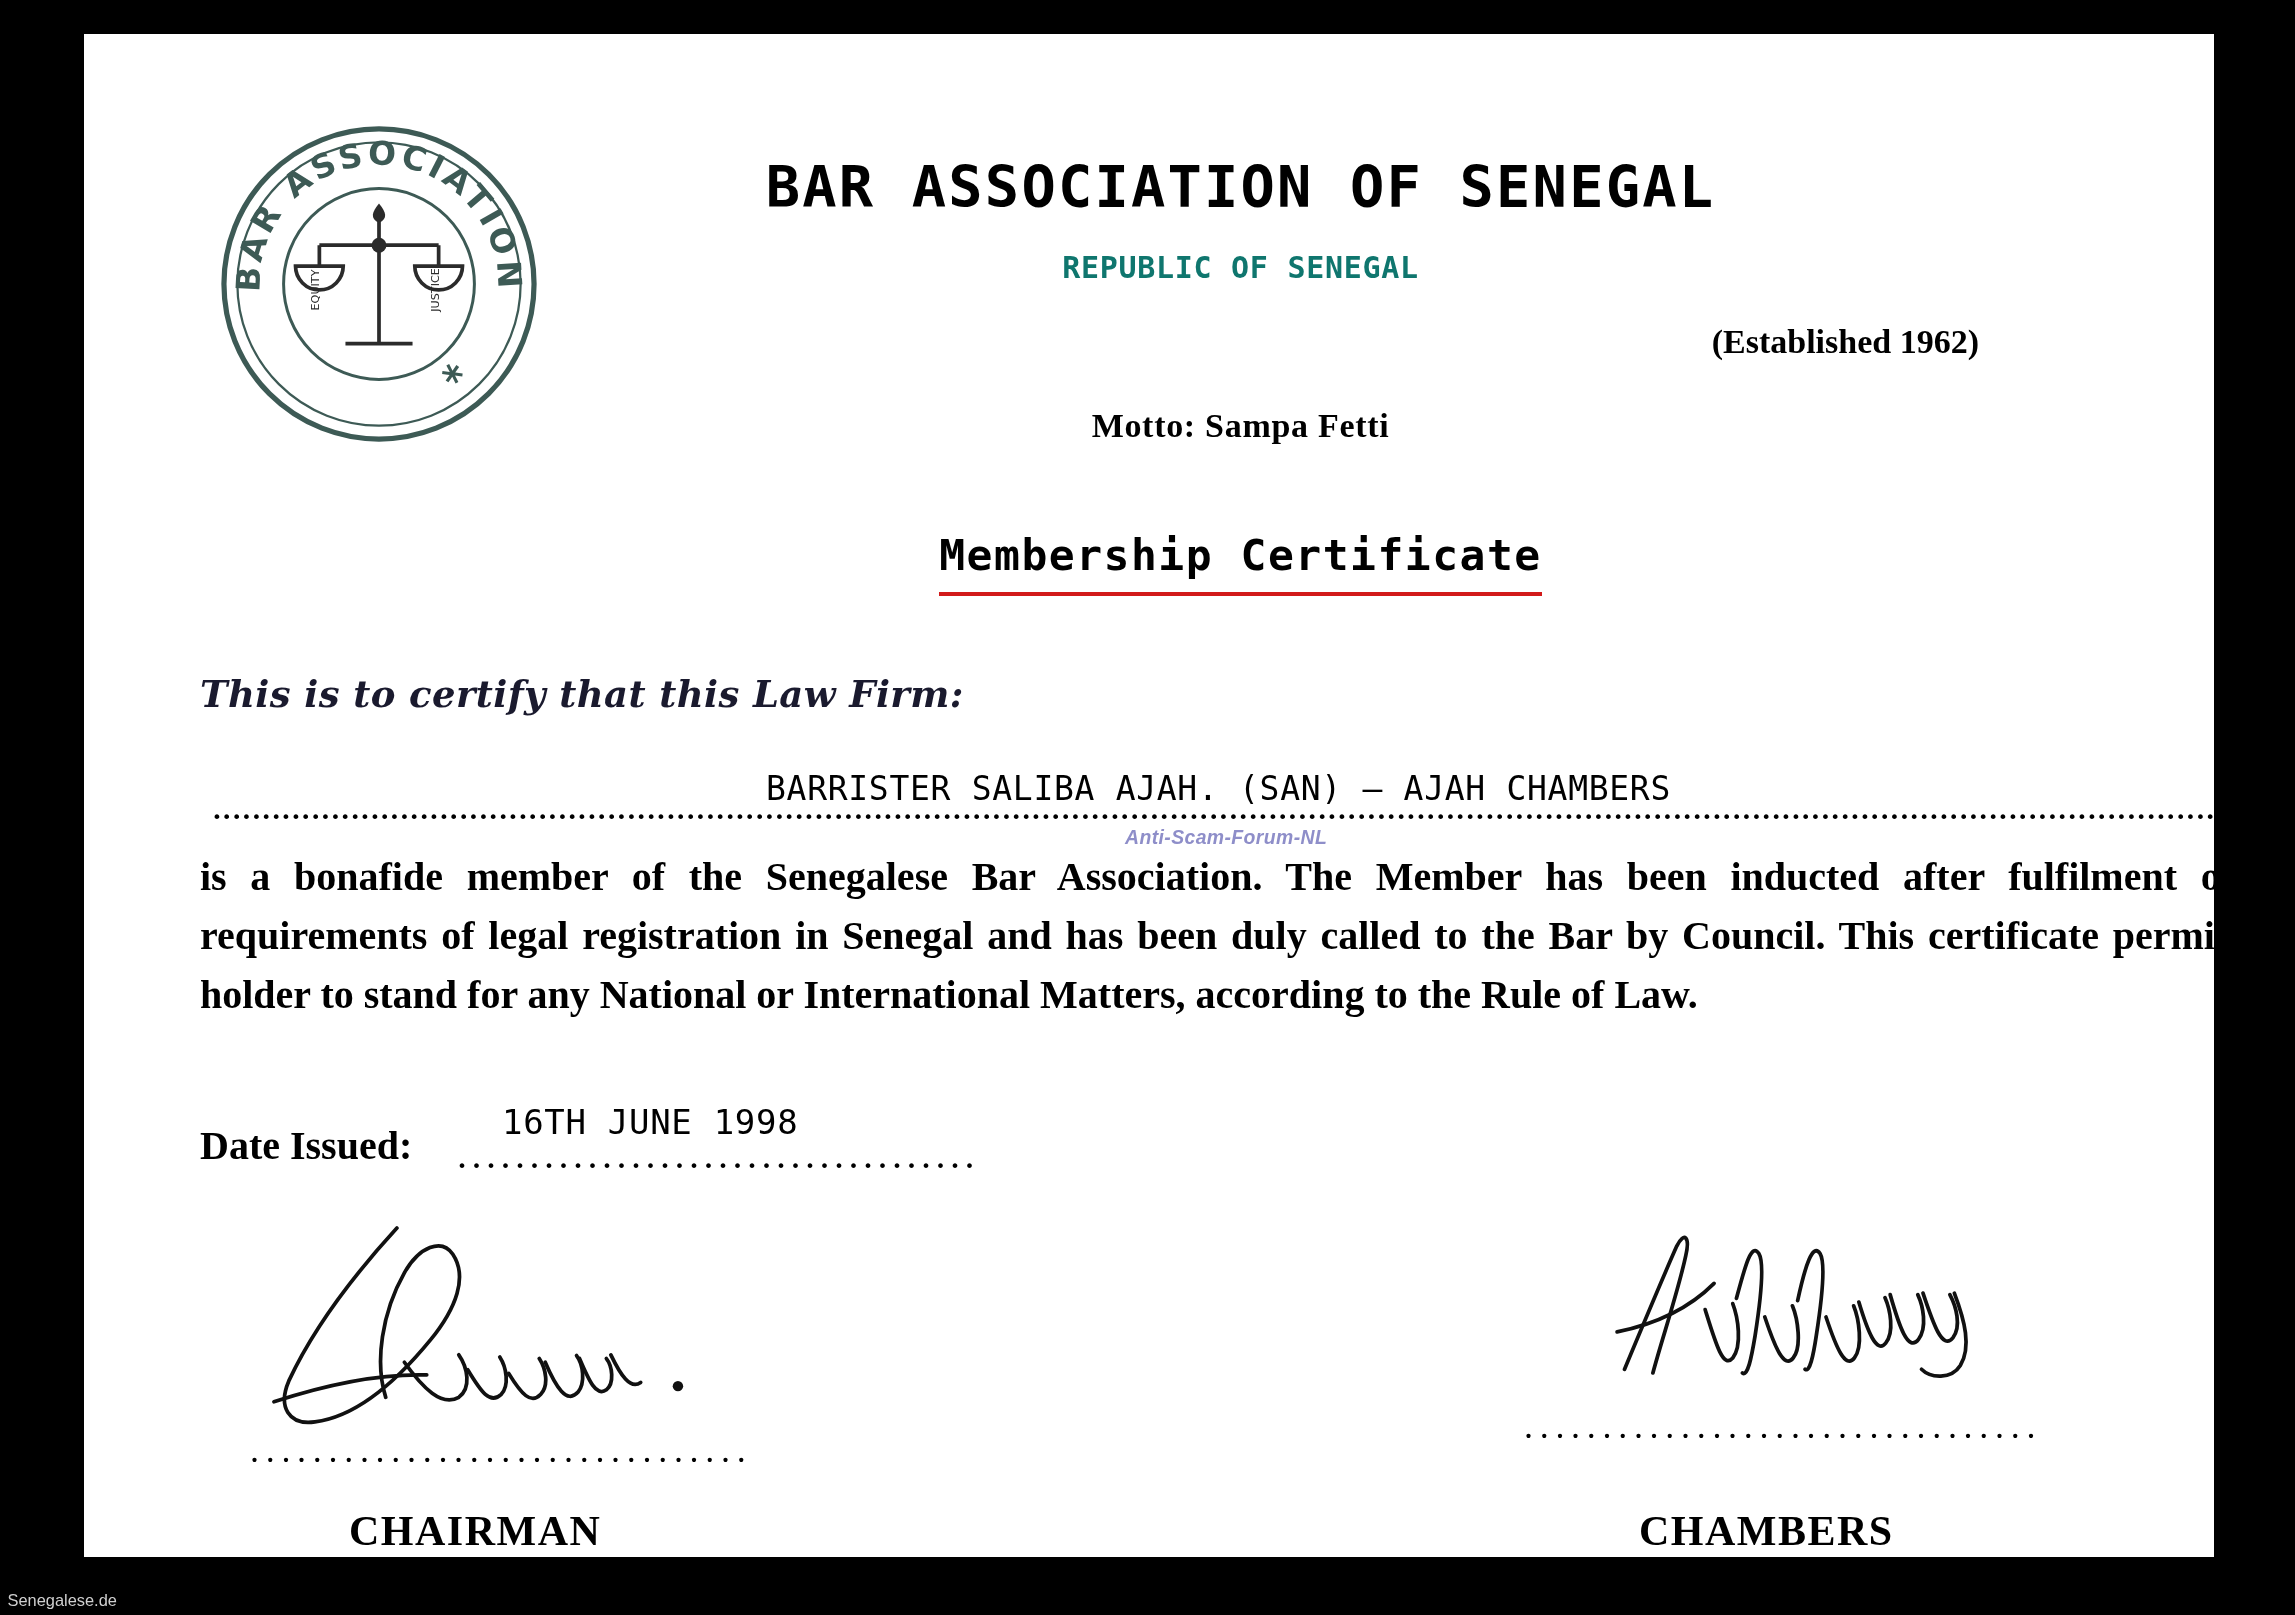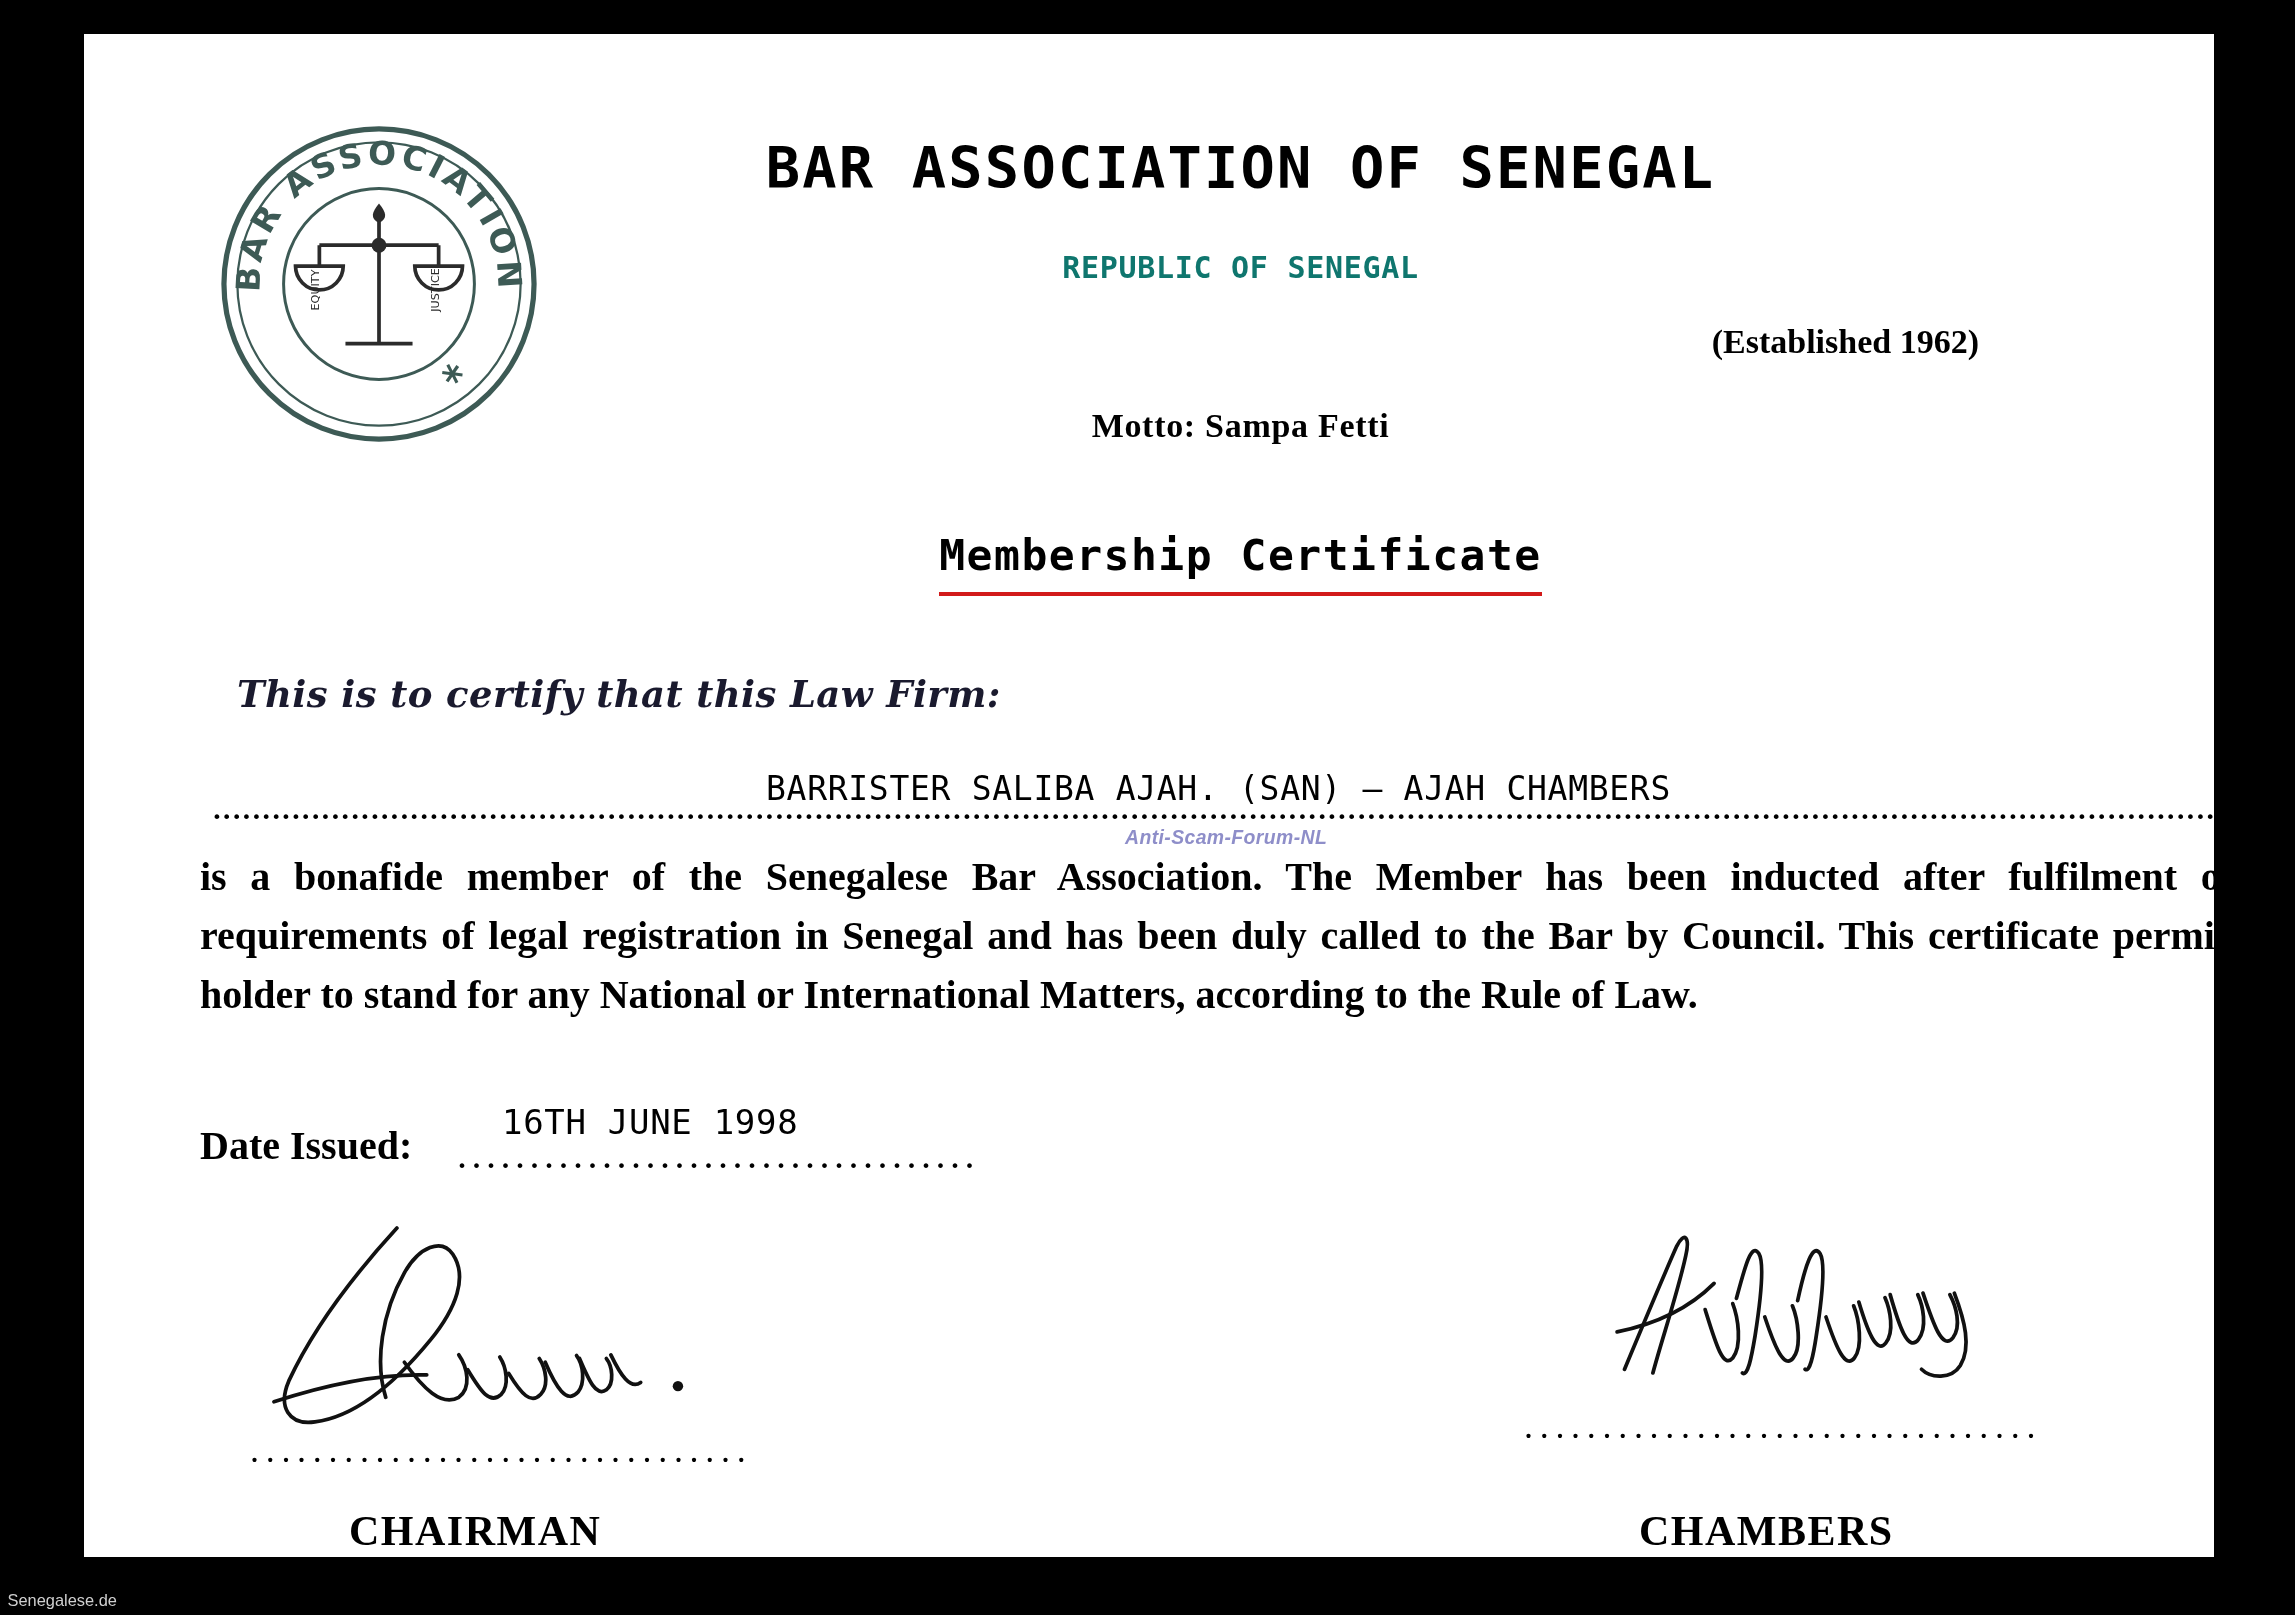--- a/index.html
+++ b/index.html
@@ -42,21 +42,21 @@
     top: 86px;
     width: 328px;
     height: 328px;
   }
   #seal svg { display: block; }
 
   
   #org-title {
     position: absolute;
     left: 418px;
-    top: 101px;
+    top: 120px;
     width: 1477px;
     text-align: center;
     font-family: "DejaVu Sans Mono", monospace;
     font-weight: bold;
     font-size: 57px;
     letter-spacing: 2.2px;
     color: #000000;
     white-space: nowrap;
   }
   #republic-line {
@@ -118,21 +118,20 @@
   #certify-line {
     position: absolute;
     left: 116px;
     top: 638px;
     font-family: "DejaVu Serif", serif;
     font-style: italic;
     font-weight: bold;
     font-size: 37px;
     color: #1a1a2e;
     letter-spacing: 0.4px;
-    margin-left: 37px;
   }
 
   #firm-name {
     position: absolute;
     left: 116px;
     top: 735px;
     width: 2037px;
     text-align: center;
     font-family: "DejaVu Sans Mono", monospace;
     font-size: 33px;

